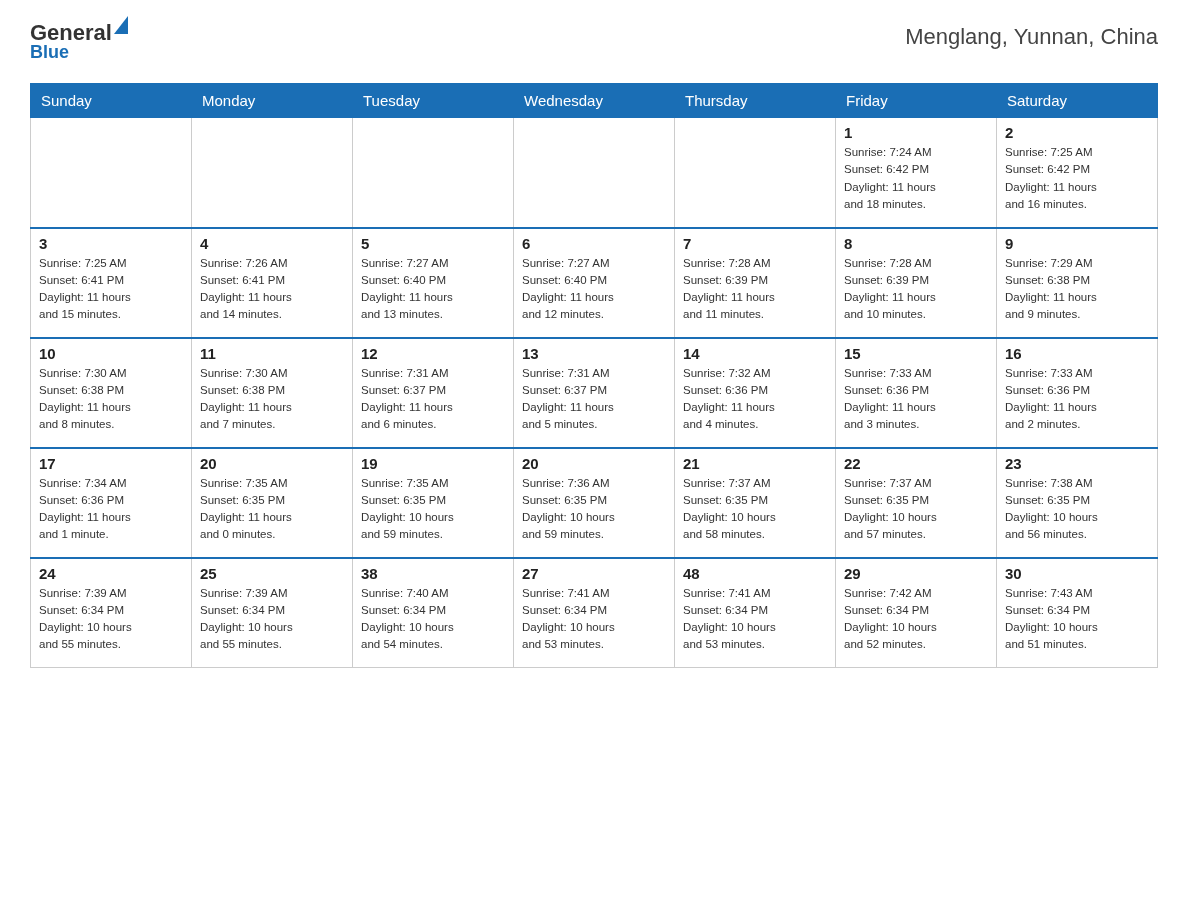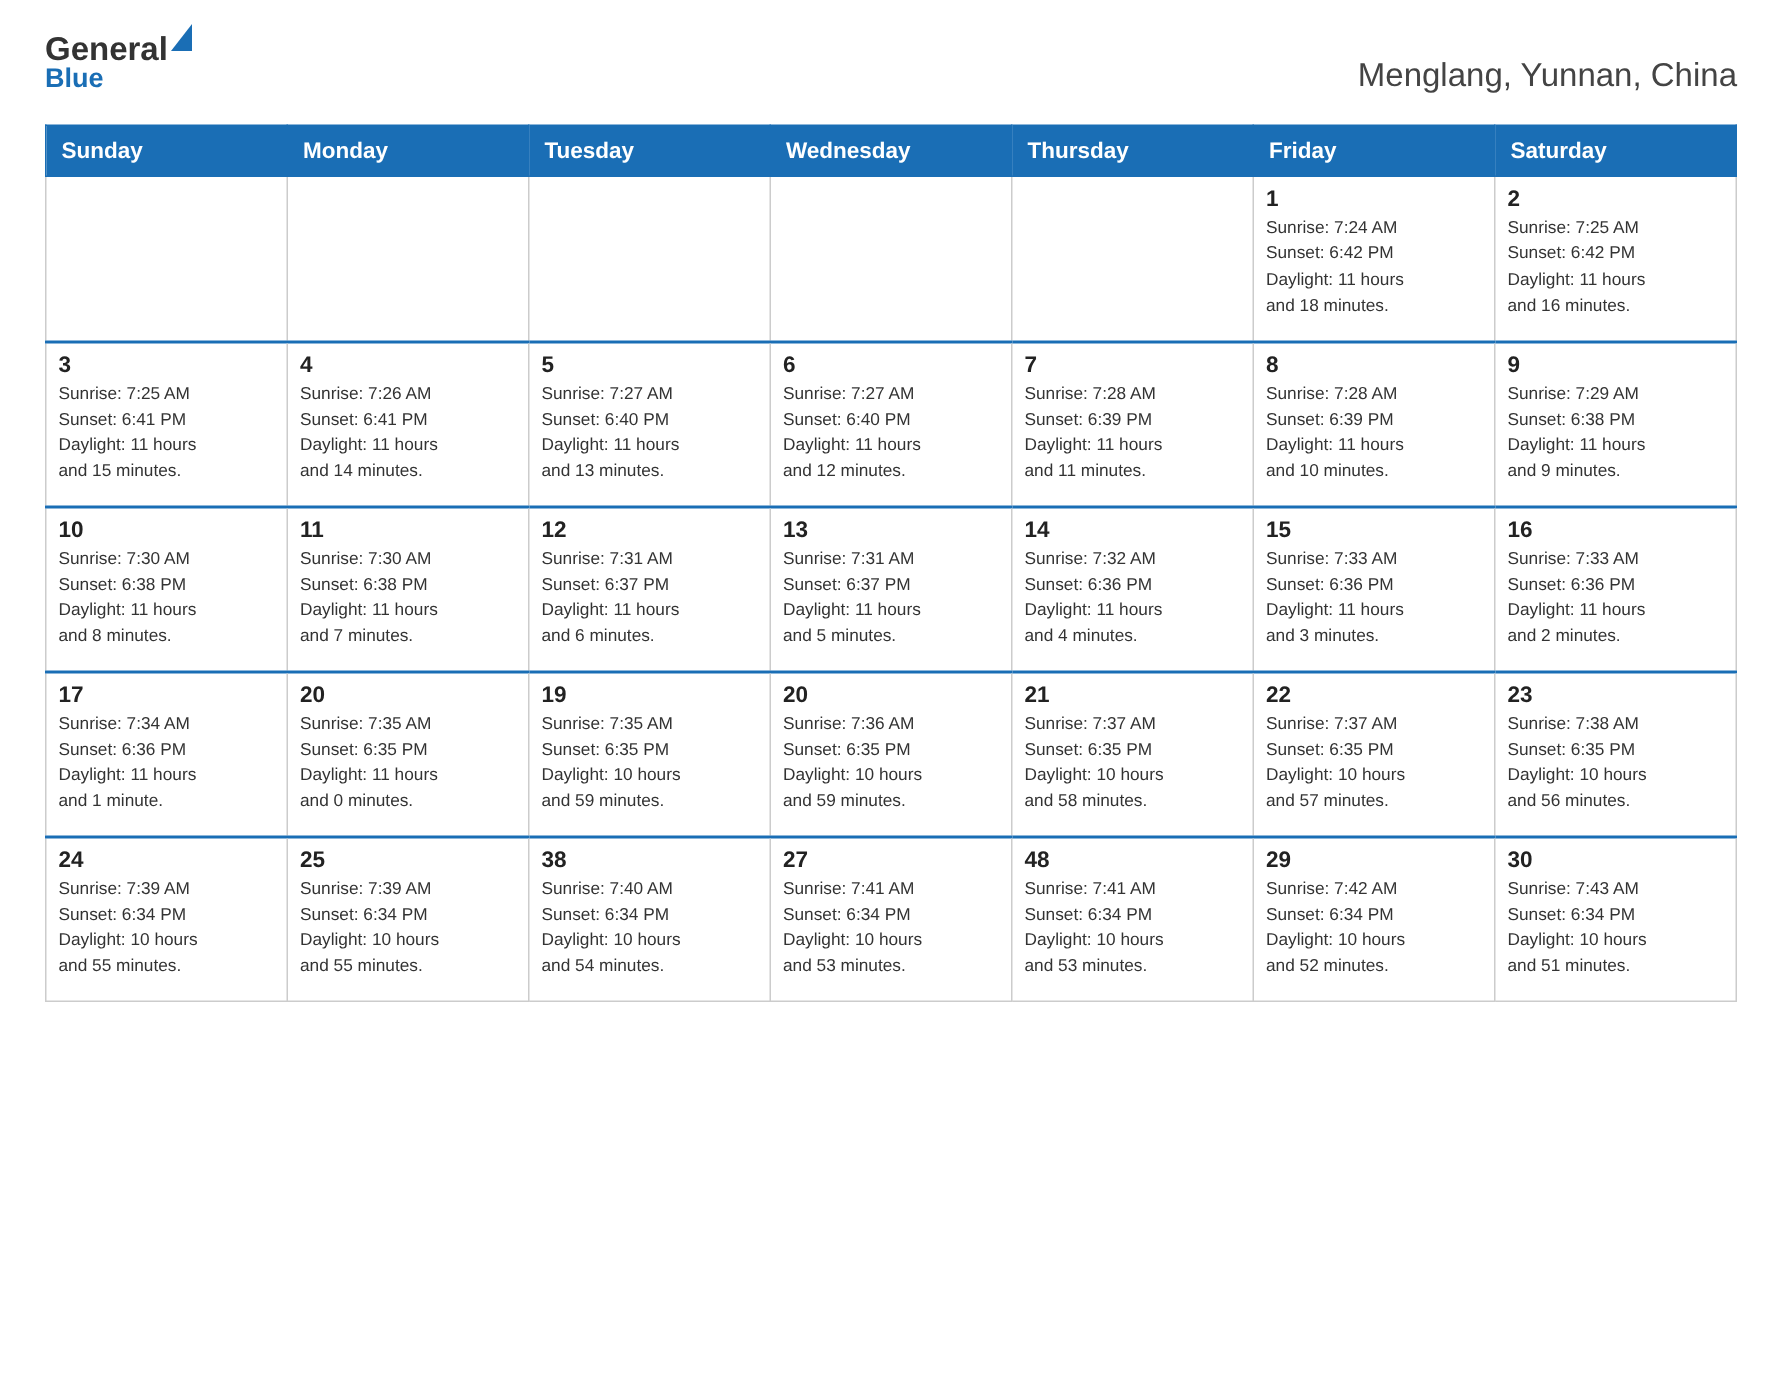--- a/index.html
+++ b/index.html
@@ -52,32 +52,32 @@
     }
     .main-title {
       font-size: 48px;
       font-weight: normal;
       color: #222;
       line-height: 1.1;
     }
     .subtitle {
       font-size: 22px;
       color: #444;
-      margin-top: 17px;
+      margin-top: 4px;
     }
     .calendar {
       width: 100%;
       border-collapse: collapse;
       border: 1px solid #999;
     }
     .calendar th {
       background-color: #1a6eb5;
       color: #fff;
       font-size: 15px;
-      font-weight: bold;
+      font-weight: normal;
       padding: 8px 10px;
       text-align: left;
       border: 1px solid #1a6eb5;
     }
     .calendar td {
       vertical-align: top;
       padding: 6px 8px;
       border: 1px solid #ccc;
       font-size: 12px;
       color: #333;

